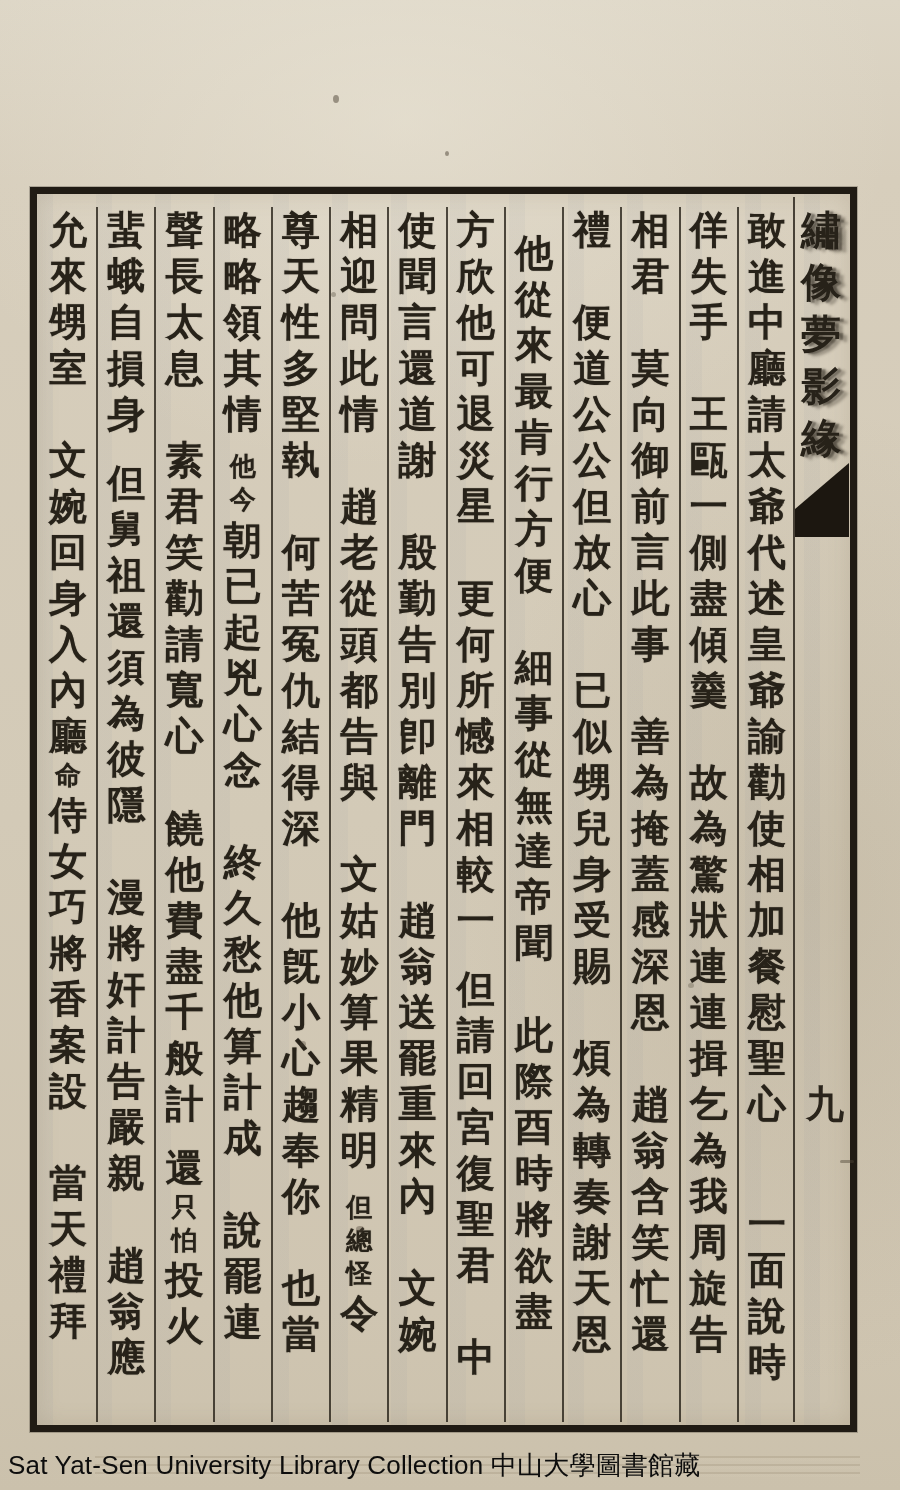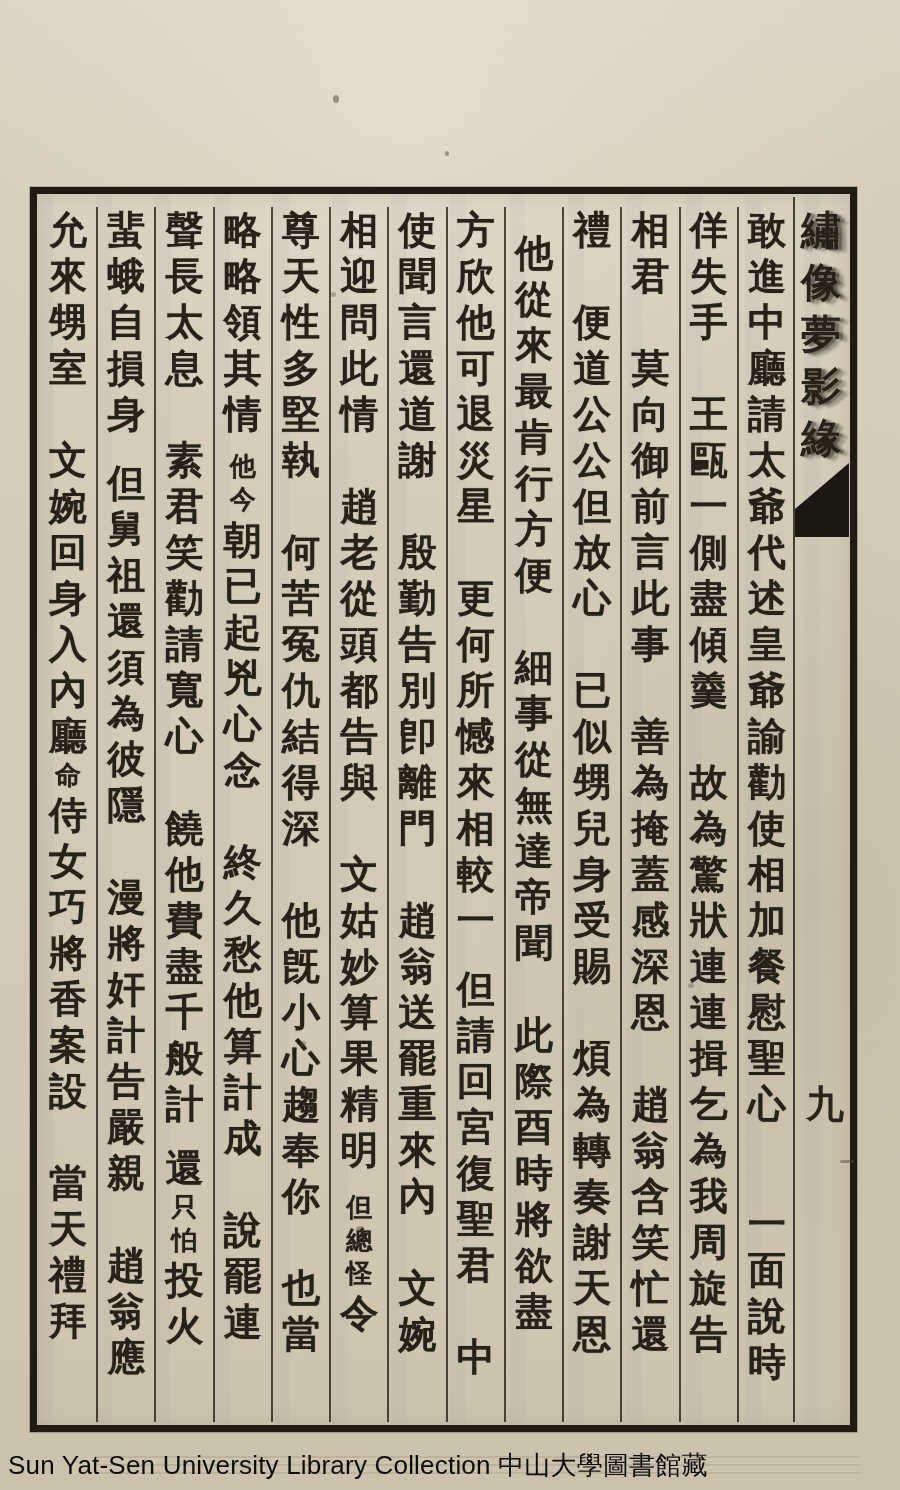--- a/index.html
+++ b/index.html
@@ -463,13 +463,13 @@
 
 <div class="speck" style="left:333px;top:95px;width:6px;height:8px;"></div>
 <div class="speck" style="left:445px;top:151px;width:4px;height:5px;"></div>
 <div class="speck" style="left:331px;top:292px;width:5px;height:5px;opacity:.35;"></div>
 <div class="speck" style="left:356px;top:1226px;width:8px;height:6px;opacity:.4;"></div>
 <div class="speck" style="left:300px;top:1041px;width:6px;height:6px;opacity:.35;"></div>
 <div class="speck" style="left:598px;top:1157px;width:7px;height:6px;opacity:.35;"></div>
 <div class="speck" style="left:688px;top:983px;width:6px;height:5px;opacity:.3;"></div>
 <div class="speck" style="left:840px;top:1160px;width:14px;height:3px;border-radius:2px;opacity:.45;"></div>
 
-<div class="caption">Sun Yat-Sen University Library Collection 中山大學圖書館藏</div>
+<div class="caption">Sat Yat-Sen University Library Collection 中山大學圖書館藏</div>
 
 </body></html>

